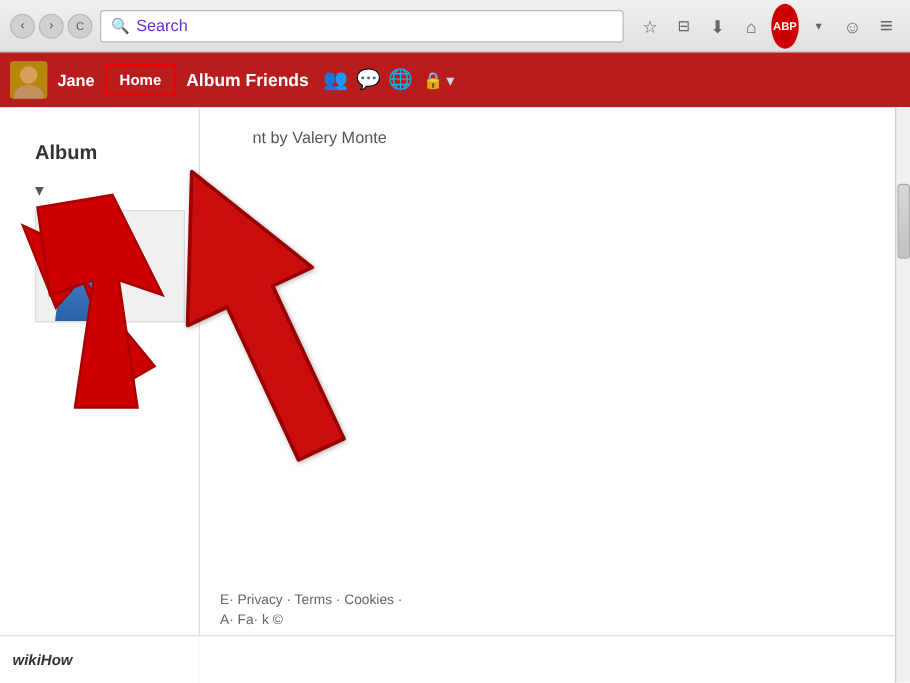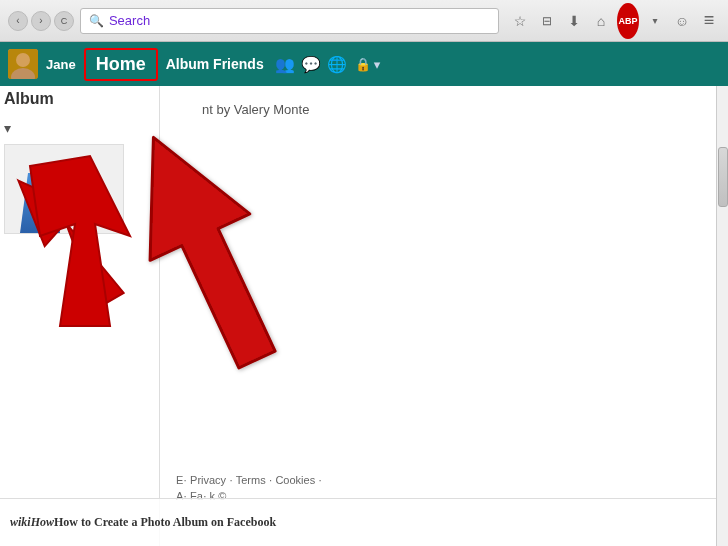--- a/index.html
+++ b/index.html
@@ -103,21 +103,21 @@
       background: linear-gradient(to bottom, #d8d8d8, #c0c0c0);
       border: 1px solid #aaa;
       border-radius: 3px;
       margin: 1px;
       position: absolute;
       top: 60px;
     }
 
     
     .fb-navbar {
-      background: #0f766e;
+      background: #b91c1c;
       height: 44px;
       display: flex;
       align-items: center;
       padding: 12px 8px;
       gap: 8px;
     }
     .fb-avatar {
       width: 30px;
       height: 30px;
       border-radius: 3px;
@@ -134,21 +134,21 @@
       justify-content: center;
     }
     .fb-user-name {
       color: #fff;
       font-size: 13px;
       font-weight: bold;
       cursor: pointer;
     }
     .fb-home-btn {
       color: #fff;
-      font-size: 18px;
+      font-size: 12px;
       font-weight: bold;
       padding: 4px 10px;
       border: 2px solid #e00;
       border-radius: 3px;
       cursor: pointer;
       background: transparent;
     }
     .fb-find-friends {
       color: #fff;
       font-size: 14px;
@@ -181,21 +181,21 @@
       height: calc(546px - 42px - 44px);
       background: #e9eaed;
       position: relative;
     }
 
     
     .left-sidebar {
       width: 160px;
       background: #fff;
       border-right: 1px solid #ddd;
-      padding: 4px;
+      padding: 28px;
       flex-shrink: 0;
     }
     .album-title {
       font-size: 16px;
       font-weight: bold;
       color: #333;
       margin-bottom: 12px;
     }
     .sidebar-chevron {
       color: #555;
@@ -264,28 +264,27 @@
       width: 100%;
       height: 100%;
     }
 
     
     .wikihow-bar {
       position: absolute;
       bottom: 0;
       left: 0;
       right: 12px;
-      height: 48px;
+      height: 38px;
       background: rgba(255,255,255,0.85);
       display: flex;
       align-items: center;
       padding: 0 10px;
-      gap: 0;
+      gap: 16px;
       border-top: 1px solid #ddd;
-      font-family: Liberation Serif, serif;
     }
     .wikihow-logo {
       font-size: 12px;
       font-style: italic;
       color: #666;
     }
     .wikihow-logo span {
       font-weight: bold;
       color: #333;
     }
@@ -383,21 +382,20 @@
 
   <div class="scrollbar-right">
     <div class="scrollbar-thumb"></div>
   </div>
 </div>
 
 <div class="wikihow-bar">
   <span class="wikihow-logo">
     <span>wiki</span><span style="font-weight:bold;">How</span>
   </span>
-  <span class="wikihow-title">How to Create a Photo Album on Facebook</span>
 </div>
 
 <style>
   .arrow-container {
     position: absolute;
     top: 42px + 44px;
     left: 0;
     pointer-events: none;
     z-index: 10;
   }

